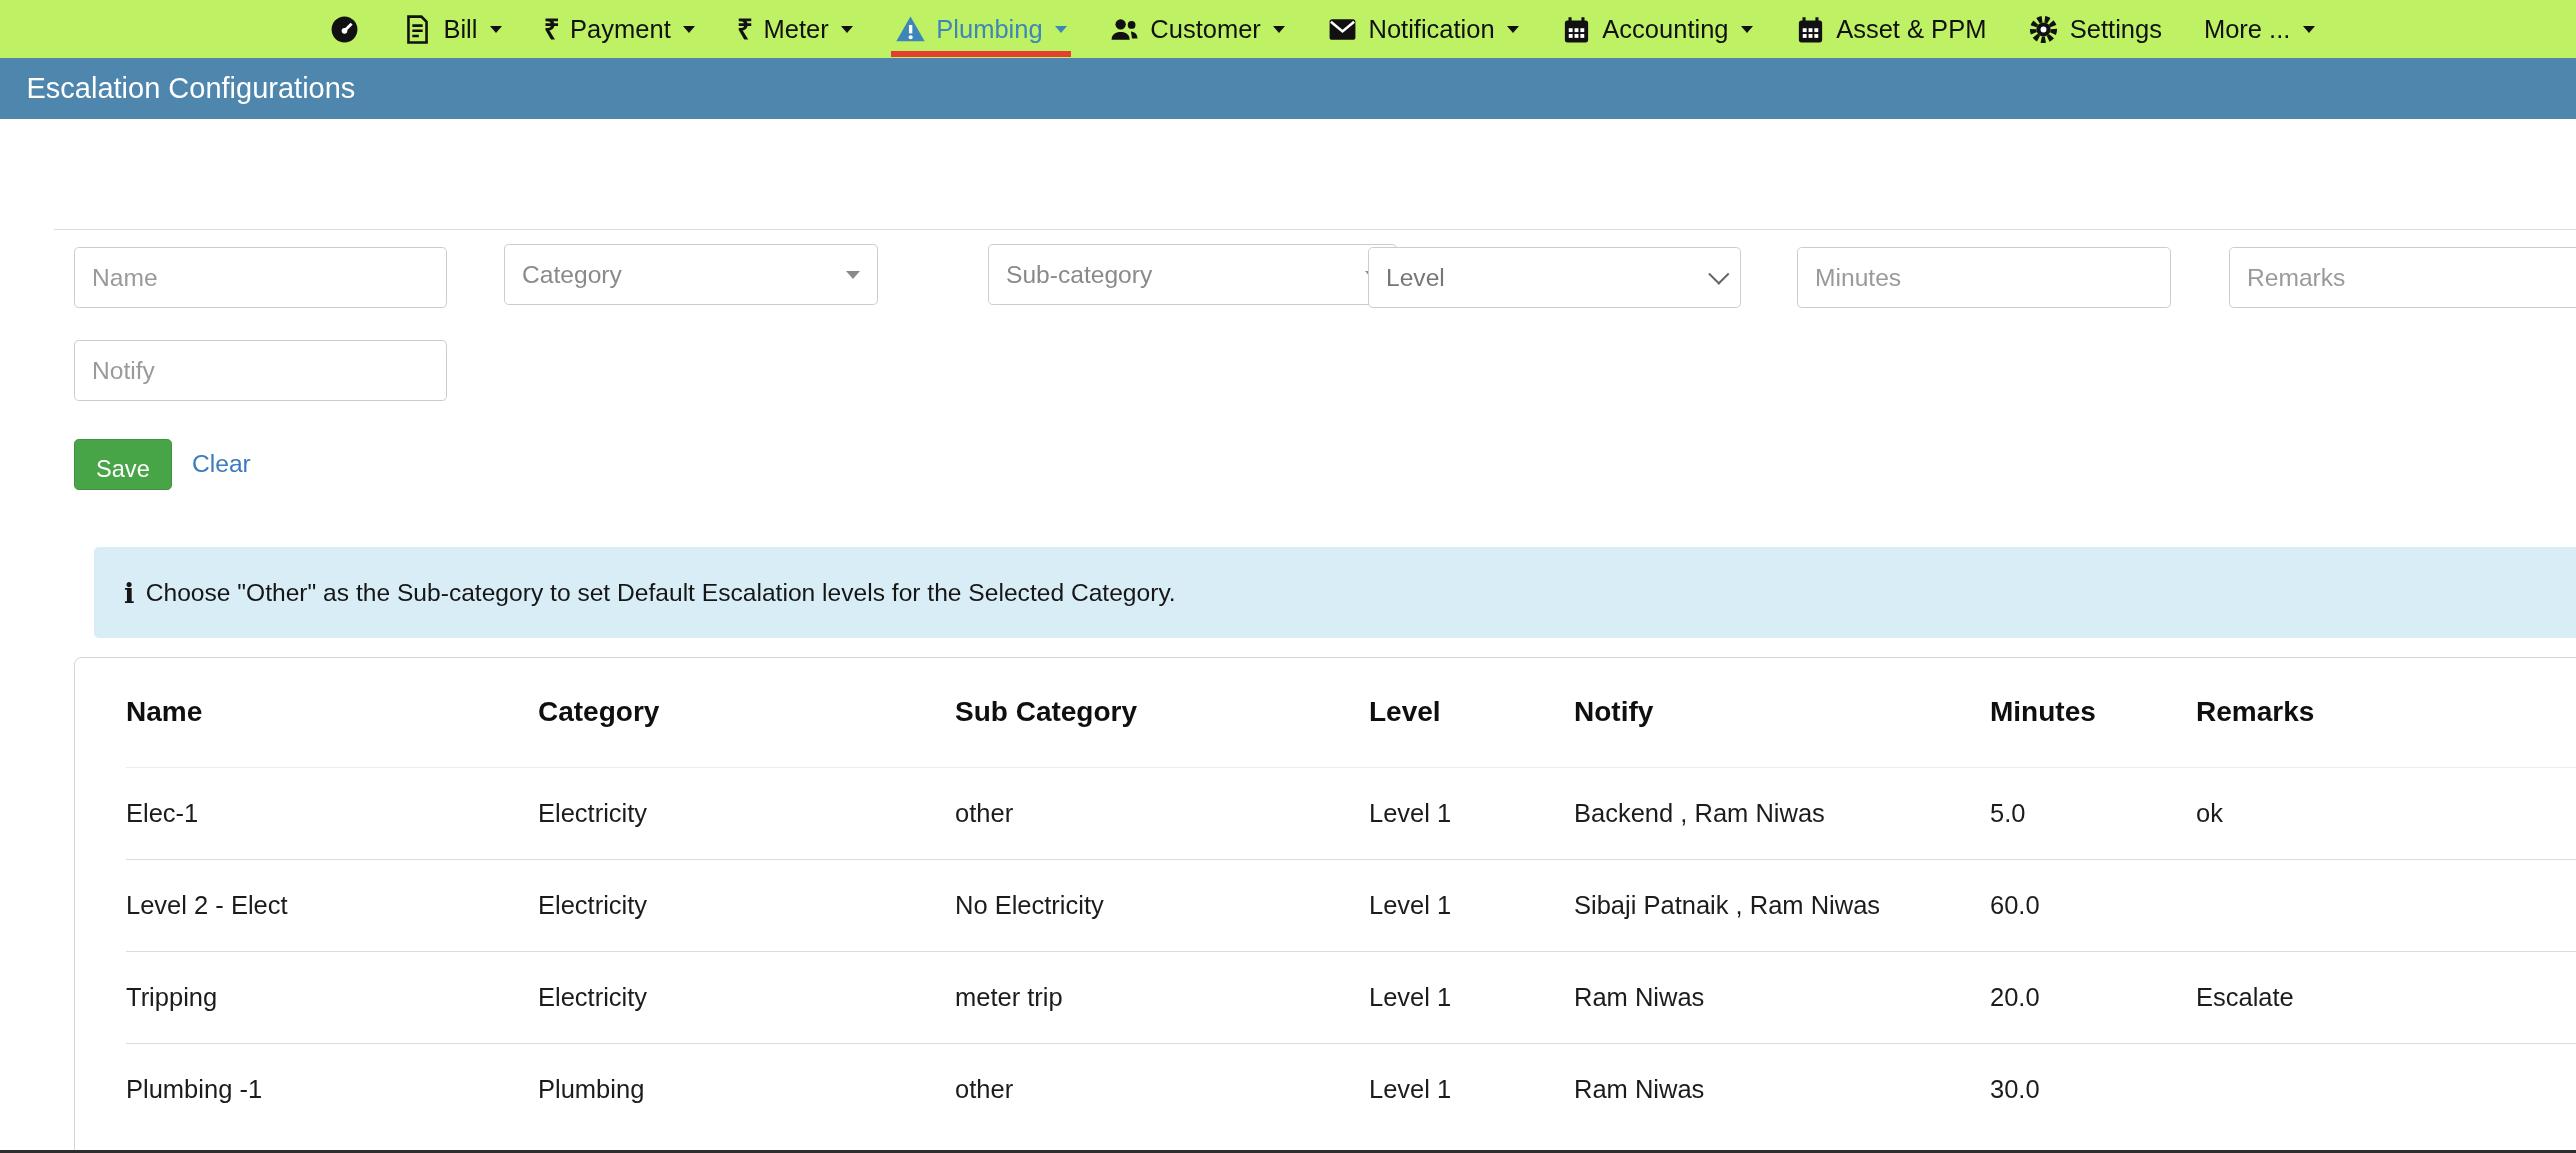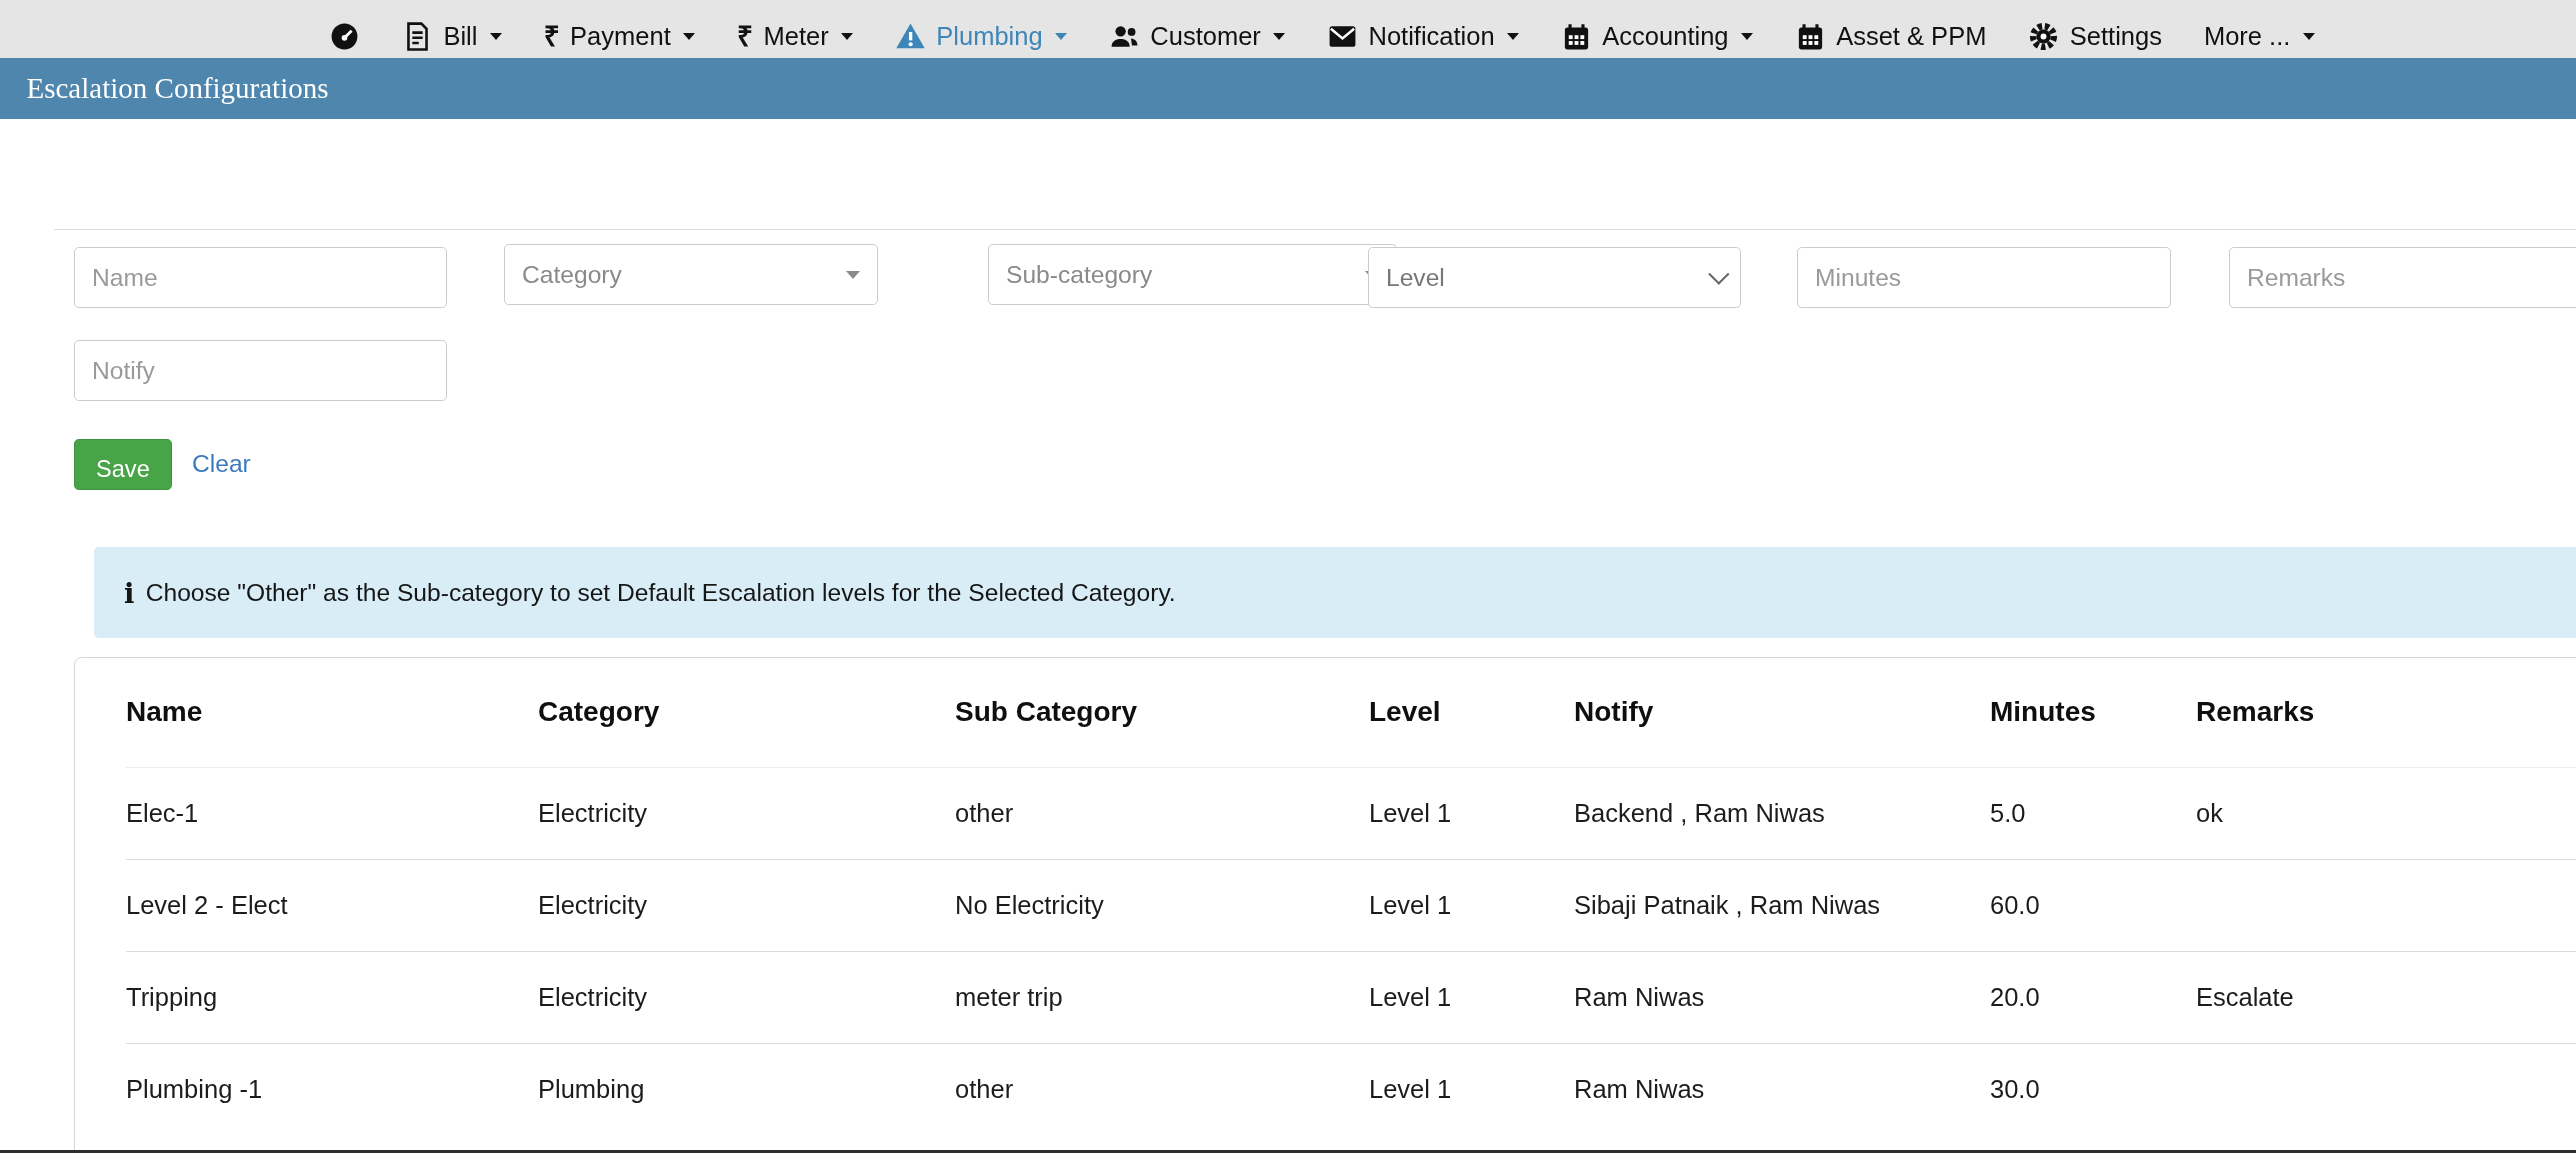--- a/index.html
+++ b/index.html
@@ -1,35 +1,35 @@
 <!DOCTYPE html>
 <html style="font-size:15px"><head>
 <meta charset="utf-8">
 <style>
   * { margin:0; padding:0; box-sizing:border-box; }
   html,body { width:2576px; height:1154px; overflow:hidden; background:#fff;
               font-family:"Liberation Sans", sans-serif; color:#1c1c1c; }
 
   
-  .topnav { position:absolute; top:0; left:0; width:100%; height:58px; background:#e5e5e5;
-            display:flex; align-items:flex-end; padding-left:329px; gap:42px; }
+  .topnav { position:absolute; top:0; left:0; width:100%; height:58px; background:#bef264;
+            display:flex; align-items:center; padding-left:329px; gap:42px; }
   .nav-item { display:flex; align-items:center; gap:10.4px; height:44px; font-size:25.5px;
               color:#111; cursor:pointer; position:relative; white-space:nowrap; }
   .nav-item svg { width:31px; height:31px; display:block; }
   .nav-item .rupee { font-size:28px; font-weight:700; line-height:31px; }
   .nav-item.active { color:#3e86b8; }
   .nav-item.active::after { content:""; position:absolute; left:-3.8px; right:-3.8px; bottom:-5.7px;
                             height:5.7px; background:#e3412f; }
   .caret { width:0; height:0; border-left:6.6px solid transparent; border-right:6.6px solid transparent;
            border-top:7.6px solid currentColor; margin-left:1.9px; }
 
   
   .page-header { position:absolute; top:58px; left:0; width:100%; height:61px; background:#4e86ad;
                  display:flex; align-items:center; padding-left:26.5px; }
-  .page-title { color:#fff; font-size:29px; font-weight:400;font-family:Liberation Serif, serif; }
+  .page-title { color:#fff; font-size:29px; font-weight:400; }
 
   
   .tabbar { position:absolute; top:146px; left:54px; right:0; height:84px;
             border-bottom:1.9px solid #ddd; display:flex; }
   .tab { font-size:25.5px; color:#333; padding:0 38px; display:flex; align-items:center; cursor:pointer; }
   .tab.active { background:#fff; border:0.9px solid #ddd; border-top:4.7px solid #4e86ad;
                 border-bottom:1.9px solid #fff; margin-bottom:-1.9px; padding:0 34px; color:#222; }
 
   
   .txt-input, .dd { position:absolute; height:61px; border:1.9px solid #ccc; border-radius:4.7px;

